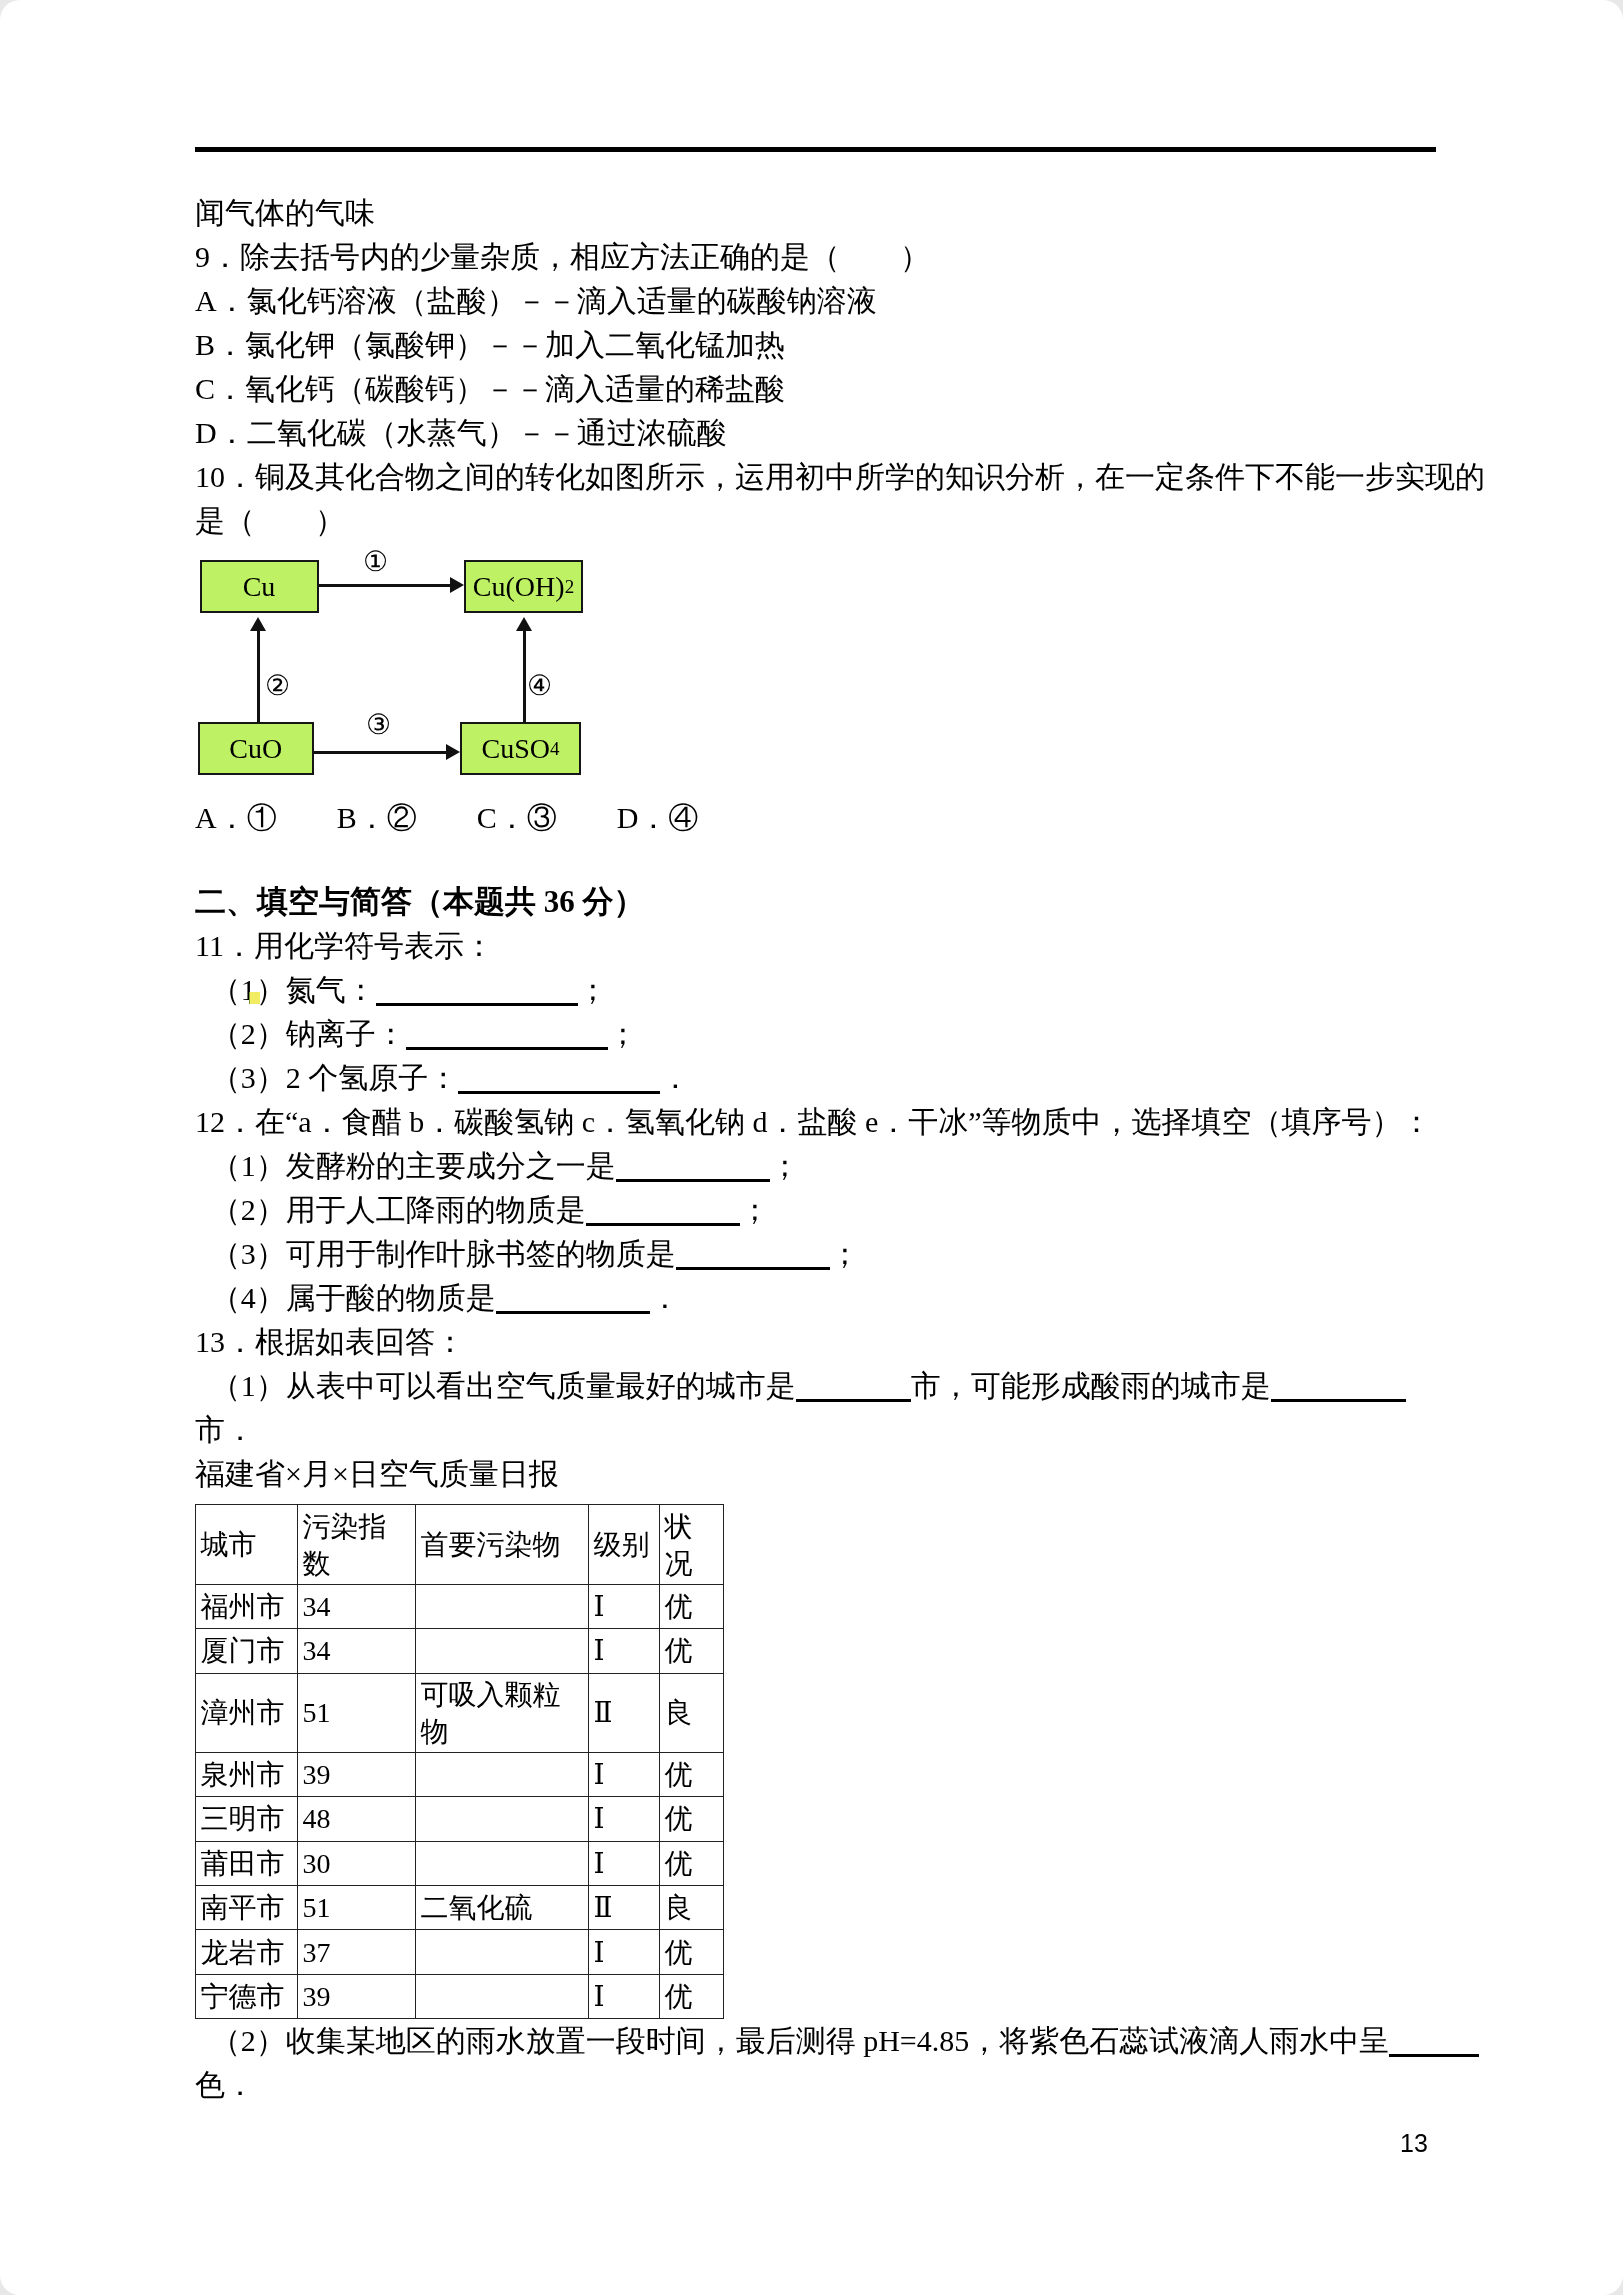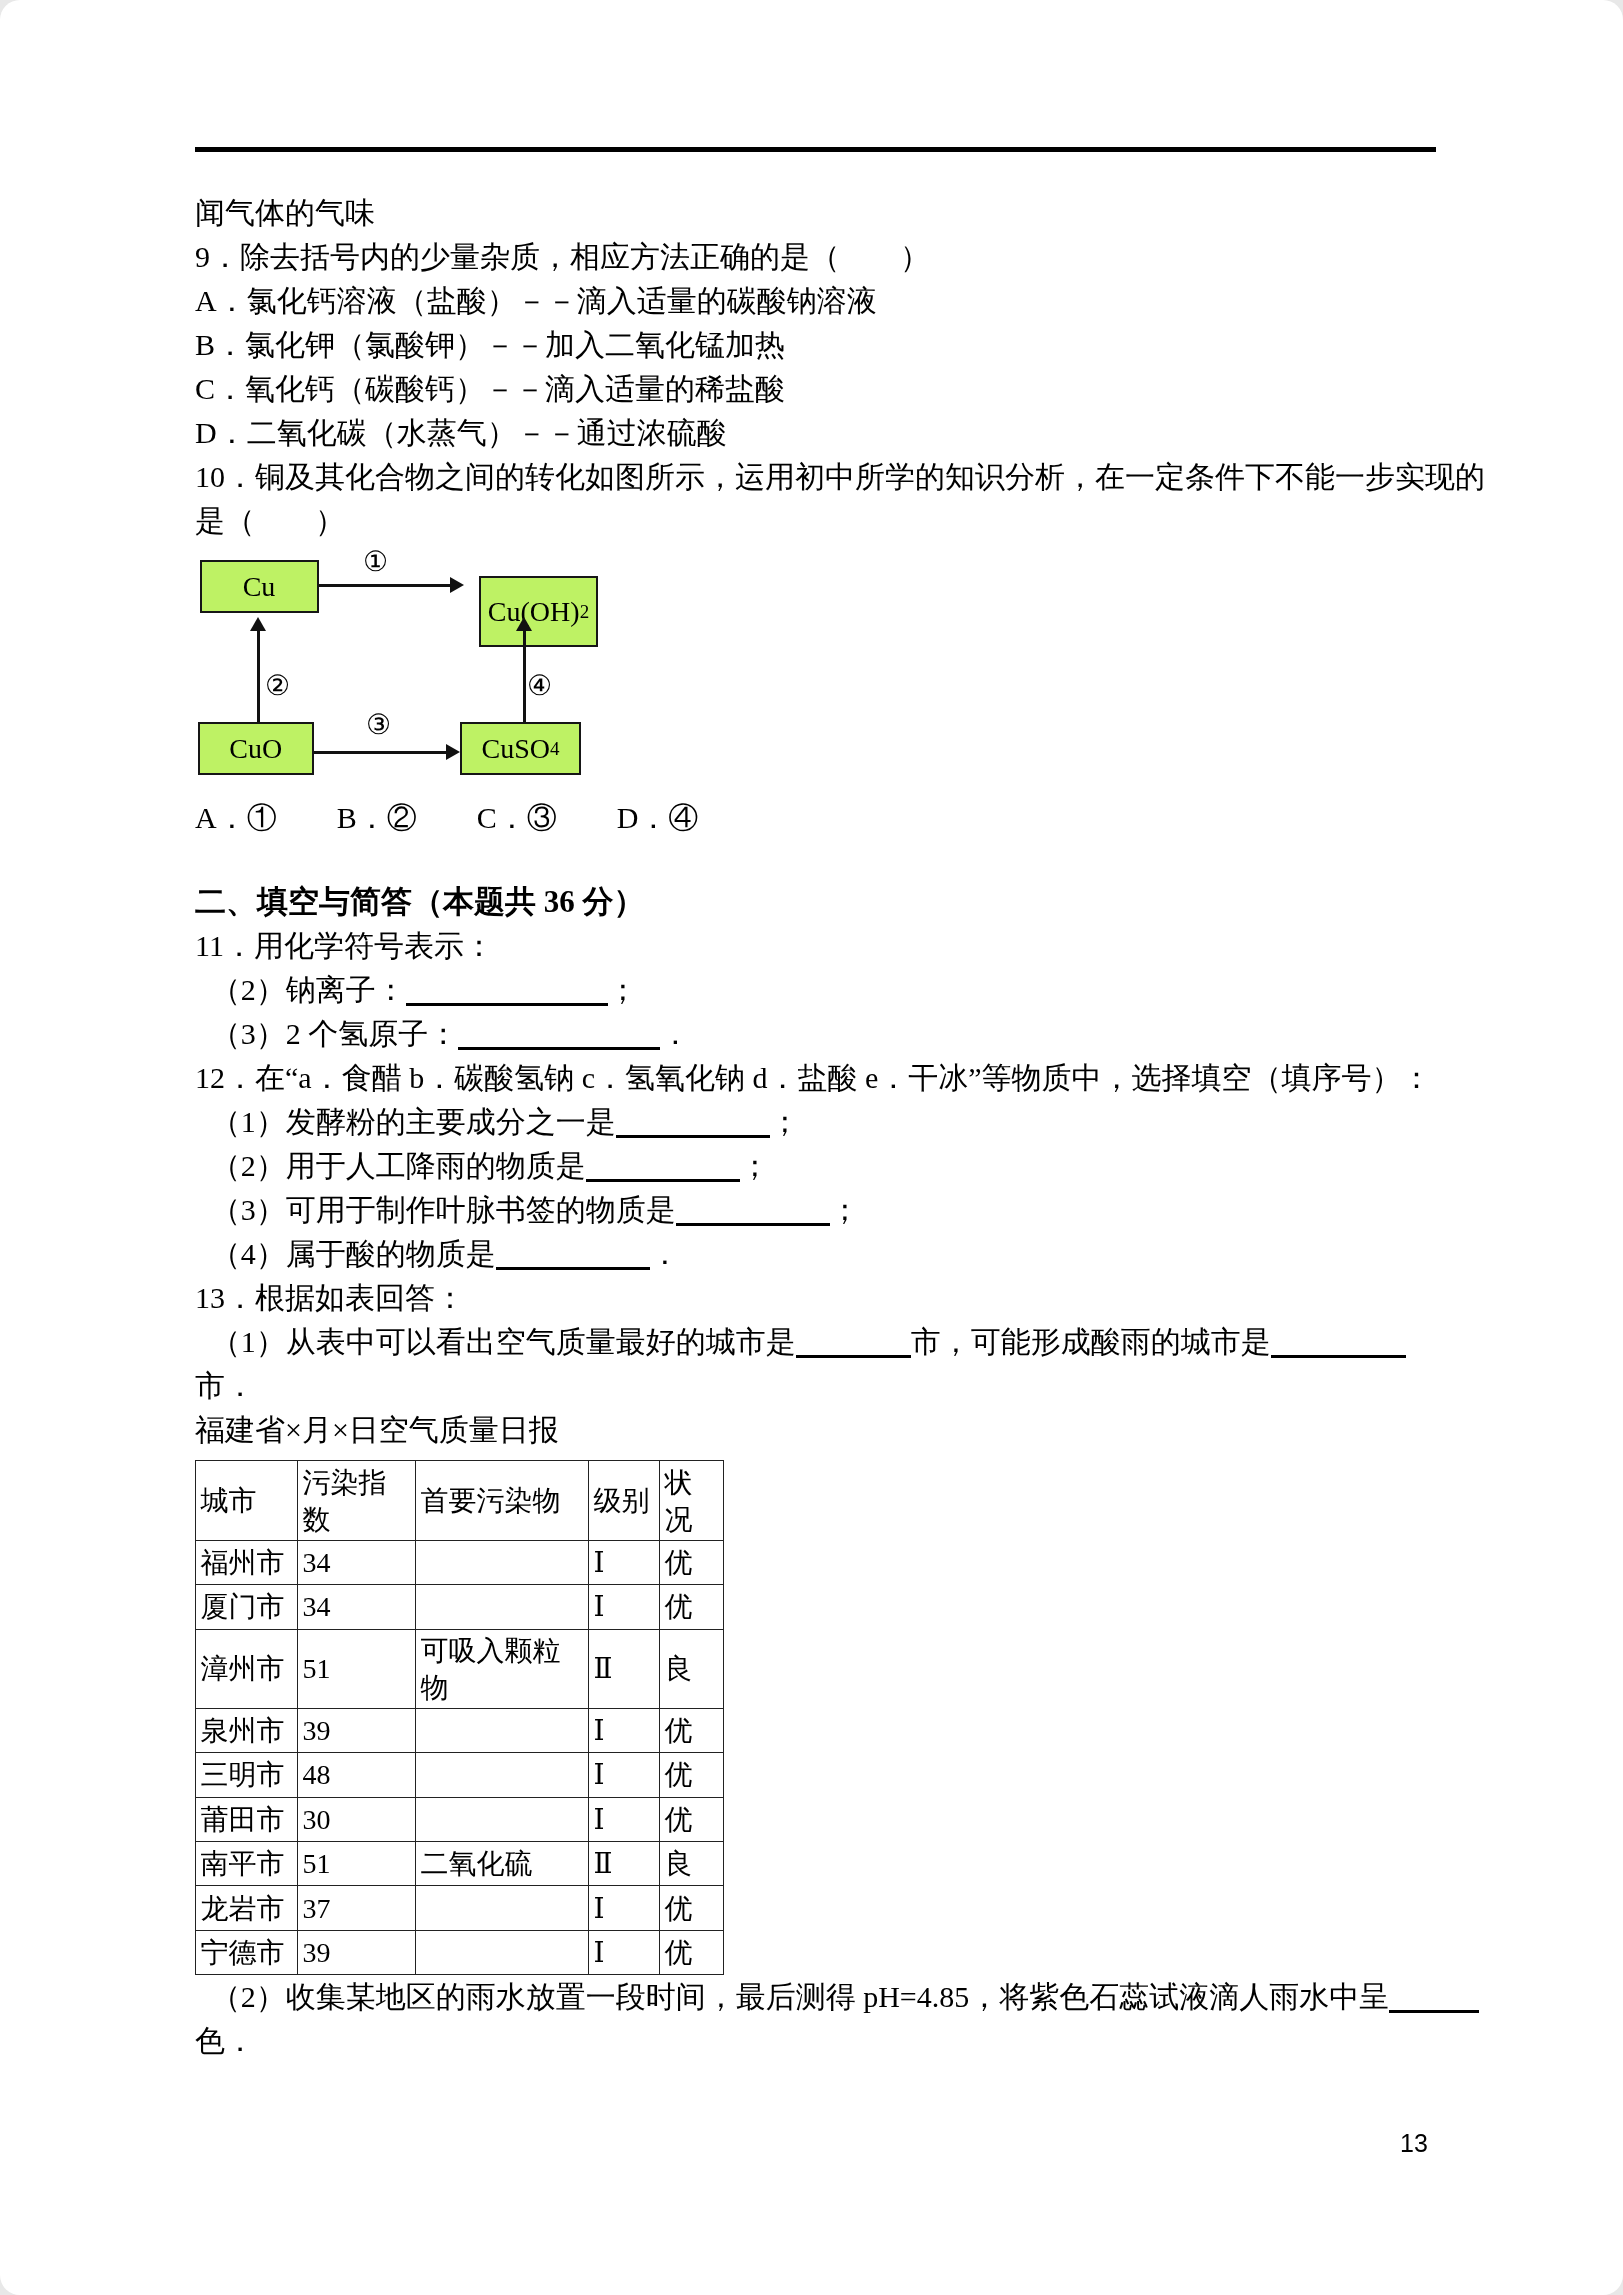--- a/index.html
+++ b/index.html
@@ -28,21 +28,21 @@
   
   .diagram{position:relative;height:250px;margin-top:3.4px;}
   .dbox{
     position:absolute;box-sizing:border-box;
     border:2.2px solid #161616;background:#bef264;
     display:flex;align-items:center;justify-content:center;
     font-size:28px;
     text-align:center;
   }
   .dbox.cu{left:4.5px;top:14px;width:119px;height:53px;}
-  .dbox.cuoh{left:284px;top:14px;width:119px;height:71px;margin-top:16px;}
+  .dbox.cuoh{left:269px;top:14px;width:119px;height:53px;}
   .dbox.cuo{left:2.8px;top:176px;width:116px;height:53px;}
   .dbox.cuso4{left:265px;top:176px;width:121px;height:53px;}
   .circ{position:absolute;font-size:28px;line-height:28px;}
   .c1{left:168px;top:1.7px;}
   .c2{left:70px;top:126px;}
   .c3{left:171px;top:165px;}
   .c4{left:332px;top:126px;}
   .ah{position:absolute;height:2.8px;background:#111;}
   .ah::after{content:"";position:absolute;right:-14px;top:-7.3px;
     border-left:14.6px solid #111;border-top:8.4px solid transparent;border-bottom:8.4px solid transparent;}
@@ -106,20 +106,24 @@
       <span class="circ c3">③</span>
       <span class="circ c4">④</span>
     </div>
 
     <div class="line">A．①　　B．②　　C．③　　D．④</div>
 
     <div class="line heading">二、填空与简答（本题共 36 分）</div>
 
     <div class="line">11．用化学符号表示：</div>
     <div class="line indent">
+      <span>（1）氮气：</span><span class="blank b360"></span><span>；</span>
+      <span class="artifact"></span>
+    </div>
+    <div class="line indent">
       <span>（2）钠离子：</span><span class="blank b360"></span><span>；</span>
     </div>
     <div class="line indent">
       <span>（3）2 个氢原子：</span><span class="blank b360"></span><span>．</span>
     </div>
 
     <div class="line">12．在“a．食醋 b．碳酸氢钠 c．氢氧化钠 d．盐酸 e．干冰”等物质中，选择填空（填序号）：</div>
     <div class="line indent">
       <span>（1）发酵粉的主要成分之一是</span><span class="blank b275"></span><span>；</span>
     </div>

